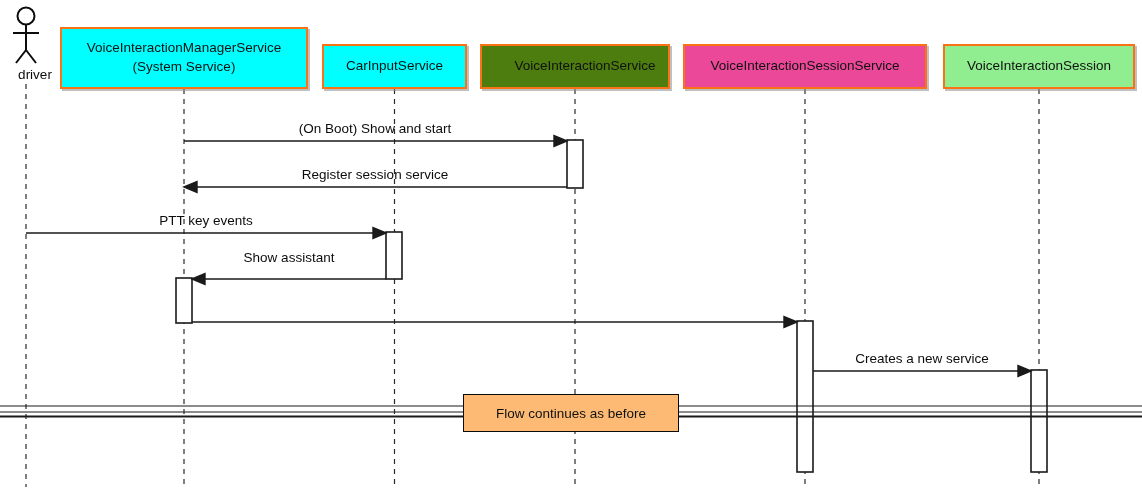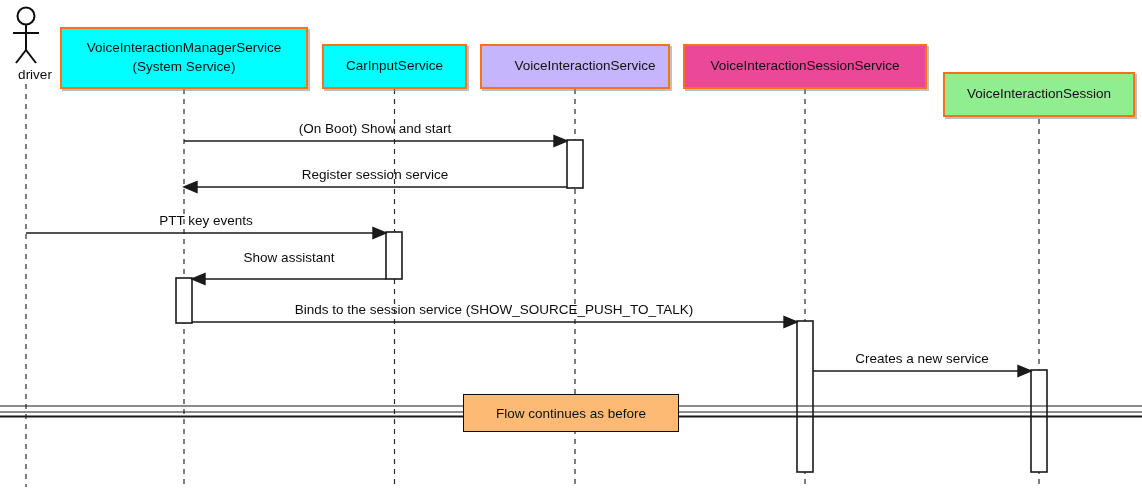--- a/index.html
+++ b/index.html
@@ -103,34 +103,33 @@
 
   <div class="actor-label" style="left:26px; top:67px;">driver</div>
 
   <div class="participant p0" style="background-color: rgb(0, 255, 255);">
     <span>VoiceInteractionManagerService</span>
     <span>(System Service)</span>
   </div>
   <div class="participant p1" style="background-color: rgb(0, 255, 255);">
     <span>CarInputService</span>
   </div>
-  <div class="participant p2" style="background-color: #c4b5fd; padding-left: 20px;">
+  <div class="participant p2" style="background-color: #4d7c0f; padding-left: 20px;">
     <span>VoiceInteractionService</span>
   </div>
   <div class="participant p3" style="background-color: #ec4899;">
     <span>VoiceInteractionSessionService</span>
   </div>
-  <div class="participant p4" style="background-color: rgb(144, 238, 144); margin-top: 28px;">
+  <div class="participant p4" style="background-color: rgb(144, 238, 144);">
     <span>VoiceInteractionSession</span>
   </div>
 
   <div class="msg-label" style="left:375px; top:121px;">(On Boot) Show and start</div>
   <div class="msg-label" style="left:375px; top:167px;">Register session service</div>
   <div class="msg-label" style="left:206px; top:213px;">PTT key events</div>
   <div class="msg-label" style="left:289px; top:250px;">Show assistant</div>
-  <div class="msg-label" style="left:494px; top:302px;">Binds to the session service (SHOW_SOURCE_PUSH_TO_TALK)</div>
   <div class="msg-label" style="left:922px; top:351px;">Creates a new service</div>
 
   <div class="divider-box" style="left:463px; top:394px; width:216px; height:38px;">
     <span>Flow continues as before</span>
   </div>
 
 </div>
 
 </body></html>

